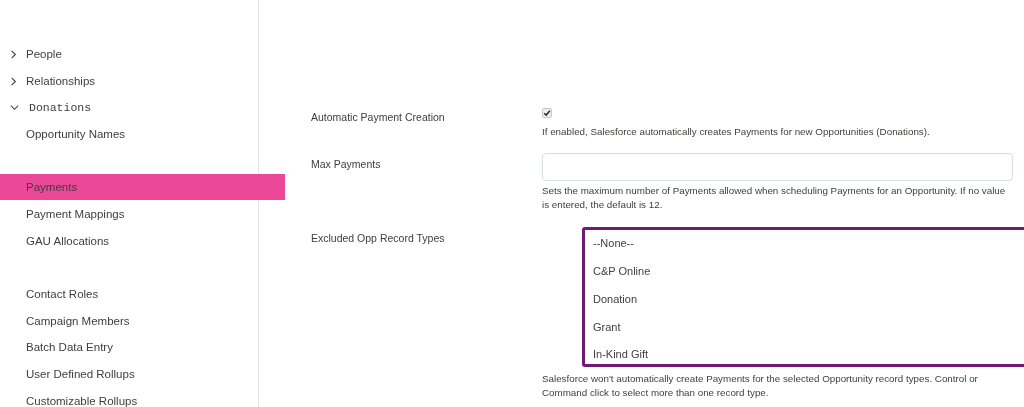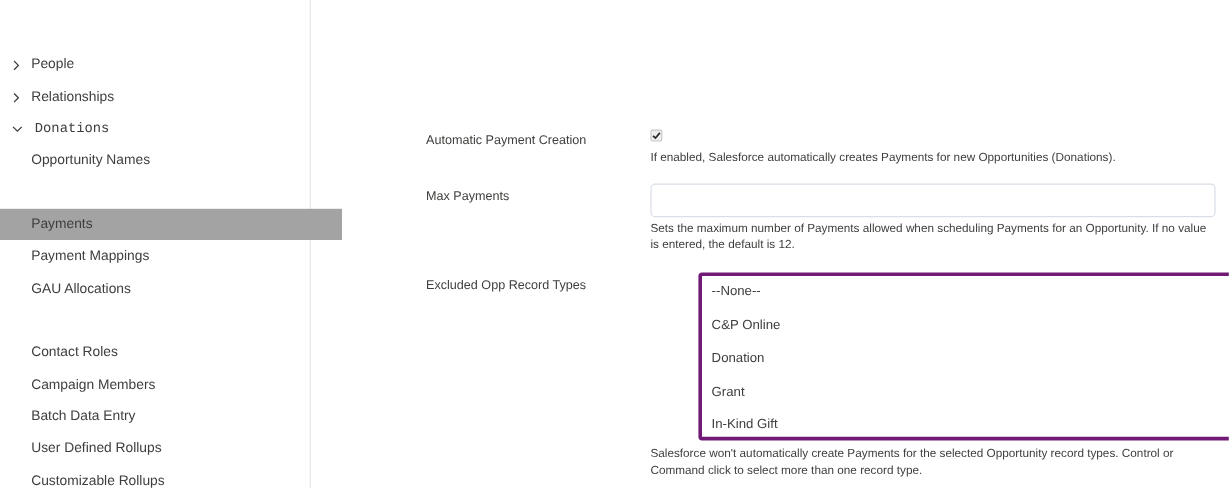--- a/index.html
+++ b/index.html
@@ -2,30 +2,30 @@
 <html><head>
 <meta charset="utf-8">
 <style>
   * { box-sizing: border-box; margin: 0; padding: 0; }
   html, body { width: 1024px; height: 407px; overflow: hidden; background: #ffffff; }
   body { font-family: "Liberation Sans", sans-serif; color: #3e3e3c; position: relative; }
 
   .sidebar { position: absolute; left: 0; top: 0; width: 259px; height: 407px; border-right: 1px solid #e5e5e5; background: #fff; }
   .sidebar-title { position: absolute; left: 6px; top: 18px; font-size: 15px; color: #3e3e3c; white-space: nowrap; }
   .nav-item { position: absolute; left: 0; width: 285px; height: 26px; font-size: 11.5px; color: #3e3e3c; display: flex; align-items: center; white-space: nowrap; }
-  .nav-item.selected { background: #a3a3a3; padding-left: 16px; }
+  .nav-item.selected { background: #ec4899; padding-left: 16px; }
   .chev { position: absolute; left: 8px; width: 10px; height: 10px; display: flex; align-items: center; justify-content: center; }
   .chev svg { width: 9px; height: 9px; }
   .nav-label { position: absolute; left: 26px; }
   .nav-label.expanded { left: 29px; font-family: Liberation Mono, monospace; }
 
   .main { position: absolute; left: 260px; top: 0; right: 0; height: 407px; }
   .page-title { position: absolute; left: 27px; top: 21px; font-size: 17px; color: #54698d; font-weight: normal; white-space: nowrap; color:#4a4a4a; }
 
-  .field-label { position: absolute; left: 51px; font-size: 10.5px; color: #3e3e3c; white-space: nowrap; margin-left: 44px; }
+  .field-label { position: absolute; left: 51px; font-size: 10.5px; color: #3e3e3c; white-space: nowrap; }
   .checkbox { position: absolute; left: 282px; top: 108px; width: 10px; height: 10px; border: 1px solid #c9c7c5; border-radius: 2px; background: #eeeeee; display: flex; align-items: center; justify-content: center; }
   .checkbox svg { width: 8px; height: 8px; }
   .help { position: absolute; left: 282px; font-size: 9.8px; color: #3e3e3c; line-height: 14px; width: 470px; }
 
   .text-input { position: absolute; left: 282px; top: 153px; width: 471px; height: 28px; border: 1px solid #d8dde6; border-radius: 4px; background: #fff; }
 
   .listbox { position: absolute; left: 282px; top: 227px; width: 471px; height: 140px; border: 3px solid #701a75; border-radius: 3px; background: #fff; overflow: hidden; margin-left: 40px; }
   .option { position: absolute; left: 8px; font-size: 11px; color: #3e3e3c; white-space: nowrap; }
   .scrollbar { position: absolute; right: 0; top: 0; width: 15px; height: 138px; background: #f1f1f1; }
   .scroll-thumb { position: absolute; left: 1px; top: 15px; width: 13px; height: 60px; background: #c1c1c1; }

